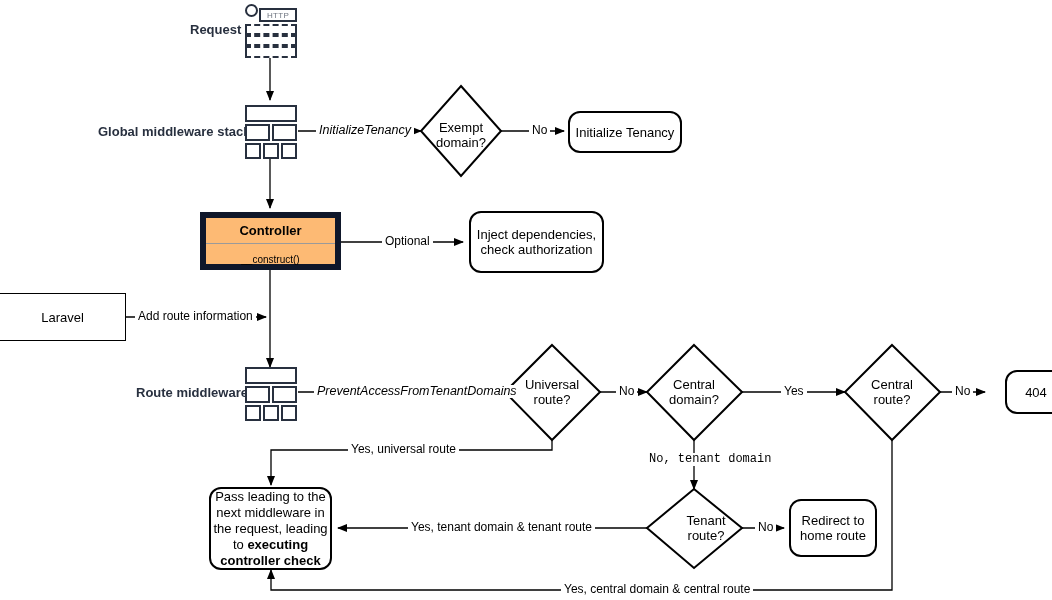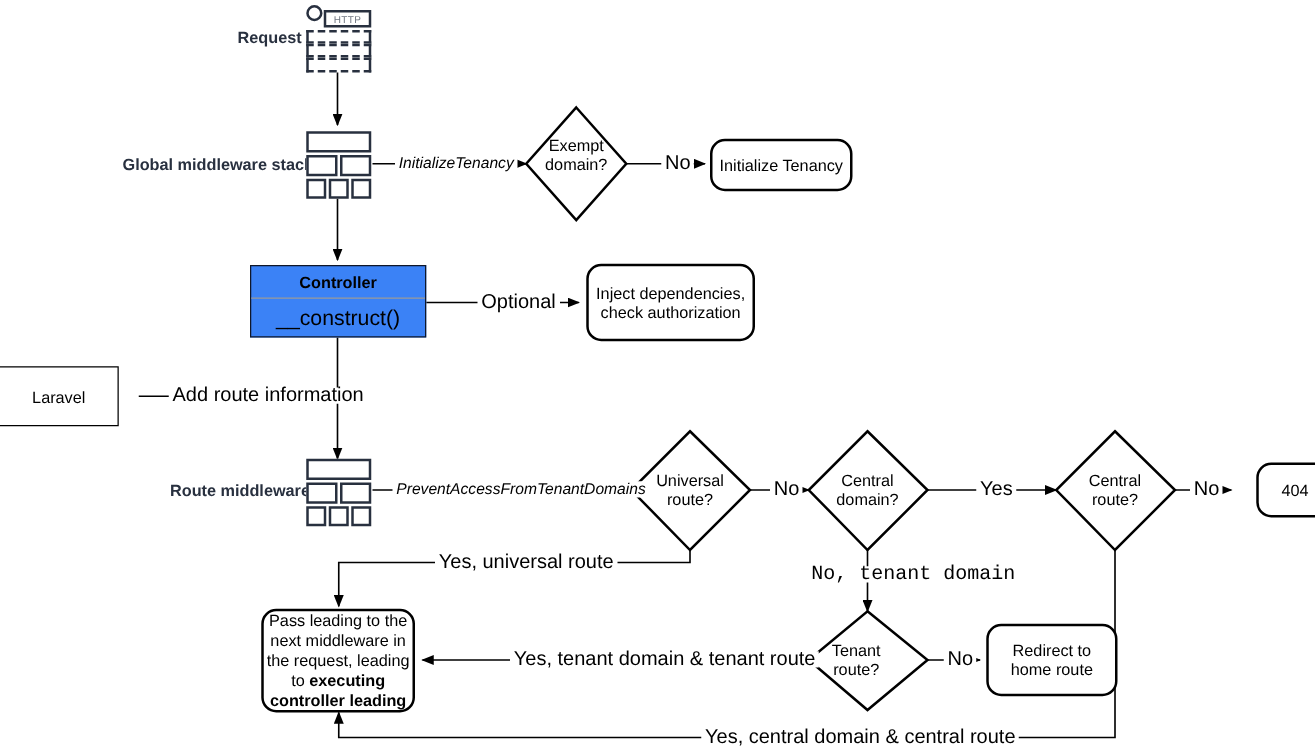--- a/index.html
+++ b/index.html
@@ -15,33 +15,33 @@
   
   .rounded{border:2px solid #000;border-radius:12px;}
   
   .rect{border:1px solid #000;}
 
   
   .caption{position:absolute;color:#28303f;font-weight:bold;font-size:13px;
            white-space:nowrap;display:flex;align-items:center;}
 
   
-  .elabel{position:absolute;font-size:16px;color:#000;background:#fff;
+  .elabel{position:absolute;font-size:12px;color:#000;background:#fff;
           white-space:nowrap;padding:0 3px;line-height:13px;}
   .elabel.ital{font-style:italic;font-size:12.5px;}
 
   
   .dlabel{position:absolute;font-size:13px;line-height:15px;color:#000;
           text-align:center;white-space:nowrap;}
 
   
-  .ctrl{position:absolute;border:1px solid #0f172a;background:#3b82f6;box-sizing:border-box;}
+  .ctrl{position:absolute;border:6px solid #0f172a;background:#fdba74;box-sizing:border-box;}
   .ctrl .hd{height:25px;display:flex;align-items:center;justify-content:center;
             font-weight:bold;font-size:13px;border-bottom:1px solid #9a9a9a;}
-  .ctrl .bd{height:31px;display:flex;align-items:center;justify-content:center;font-size:17px;}
+  .ctrl .bd{height:31px;display:flex;align-items:center;justify-content:center;font-size:10px;}
 
   
   .stack{position:absolute;}
   .stack i{position:absolute;display:block;border:2px solid #28303f;background:#fff;box-sizing:border-box;}
 
   
   .http{position:absolute;}
   .http .circle{position:absolute;width:13px;height:13px;border:2px solid #28303f;
                 border-radius:50%;box-sizing:border-box;background:#fff;}
   .http .bar{position:absolute;border:2px solid #28303f;box-sizing:border-box;
@@ -130,74 +130,74 @@
 
   <div class="stack" style="left:245px;top:367px;width:52px;height:52px;">
     <i style="left:0px;top:0px;width:52px;height:17px;"></i>
     <i style="left:0px;top:19px;width:25px;height:17px;"></i>
     <i style="left:27px;top:19px;width:25px;height:17px;"></i>
     <i style="left:0px;top:38px;width:16px;height:16px;"></i>
     <i style="left:18px;top:38px;width:16px;height:16px;"></i>
     <i style="left:36px;top:38px;width:16px;height:16px;"></i>
   </div>
 
-  <div class="dlabel" style="left:411px;top:109px;width:100px;">
+  <div class="dlabel" style="left:411px;top:120px;width:100px;">
     <div>Exempt</div>
     <div>domain?</div>
   </div>
 
   <div class="dlabel" style="left:502px;top:377px;width:100px;">
     <div>Universal</div>
     <div>route?</div>
   </div>
 
   <div class="dlabel" style="left:644px;top:377px;width:100px;">
     <div>Central</div>
     <div>domain?</div>
   </div>
 
   <div class="dlabel" style="left:842px;top:377px;width:100px;">
     <div>Central</div>
     <div>route?</div>
   </div>
 
-  <div class="dlabel" style="left:635px;top:513px;width:100px;">
+  <div class="dlabel" style="left:656px;top:513px;width:100px;">
     <div>Tenant</div>
     <div>route?</div>
   </div>
 
   <div class="node rounded" style="left:568px;top:111px;width:114px;height:42px;">Initialize Tenancy</div>
 
   <div class="ctrl" style="left:200px;top:212px;width:141px;height:58px;">
     <div class="hd">Controller</div>
     <div class="bd">__construct()</div>
   </div>
 
   <div class="node rounded" style="left:469px;top:211px;width:135px;height:62px;flex-direction:column;">
     <div>Inject dependencies,</div>
     <div>check authorization</div>
   </div>
 
-  <div class="node rect" style="left:-1px;top:293px;width:96px;height:48px;">Laravel</div>
+  <div class="node rect" style="left:-1px;top:293px;width:127px;height:48px;">Laravel</div>
 
   <div class="node rounded" style="left:989px;top:370px;width:62px;height:44px;margin-left:16px;">404</div>
 
-  <div class="node rounded" style="left:789px;top:499px;width:105px;height:58px;flex-direction:column;">
+  <div class="node rounded" style="left:789px;top:499px;width:88px;height:58px;flex-direction:column;">
     <div>Redirect to</div>
     <div>home route</div>
   </div>
 
   <div class="node rounded" style="left:209px;top:487px;width:123px;height:83px;flex-direction:column;line-height:16px;">
     <div>Pass leading to the</div>
     <div>next middleware in</div>
     <div>the request, leading</div>
     <div>
       <span>to </span><span class="bold">executing</span>
     </div>
-    <div class="bold">controller leading</div>
+    <div class="bold">controller check</div>
   </div>
 
   <div class="elabel ital" style="left:316px;top:124px;">InitializeTenancy</div>
   <div class="elabel" style="left:529px;top:124px;">No</div>
   <div class="elabel" style="left:382px;top:235px;">Optional</div>
   <div class="elabel" style="left:135px;top:310px;">Add route information</div>
   <div class="elabel ital" style="left:314px;top:385px;">PreventAccessFromTenantDomains</div>
   <div class="elabel" style="left:616px;top:385px;">No</div>
   <div class="elabel" style="left:781px;top:385px;">Yes</div>
   <div class="elabel" style="left:952px;top:385px;">No</div>

